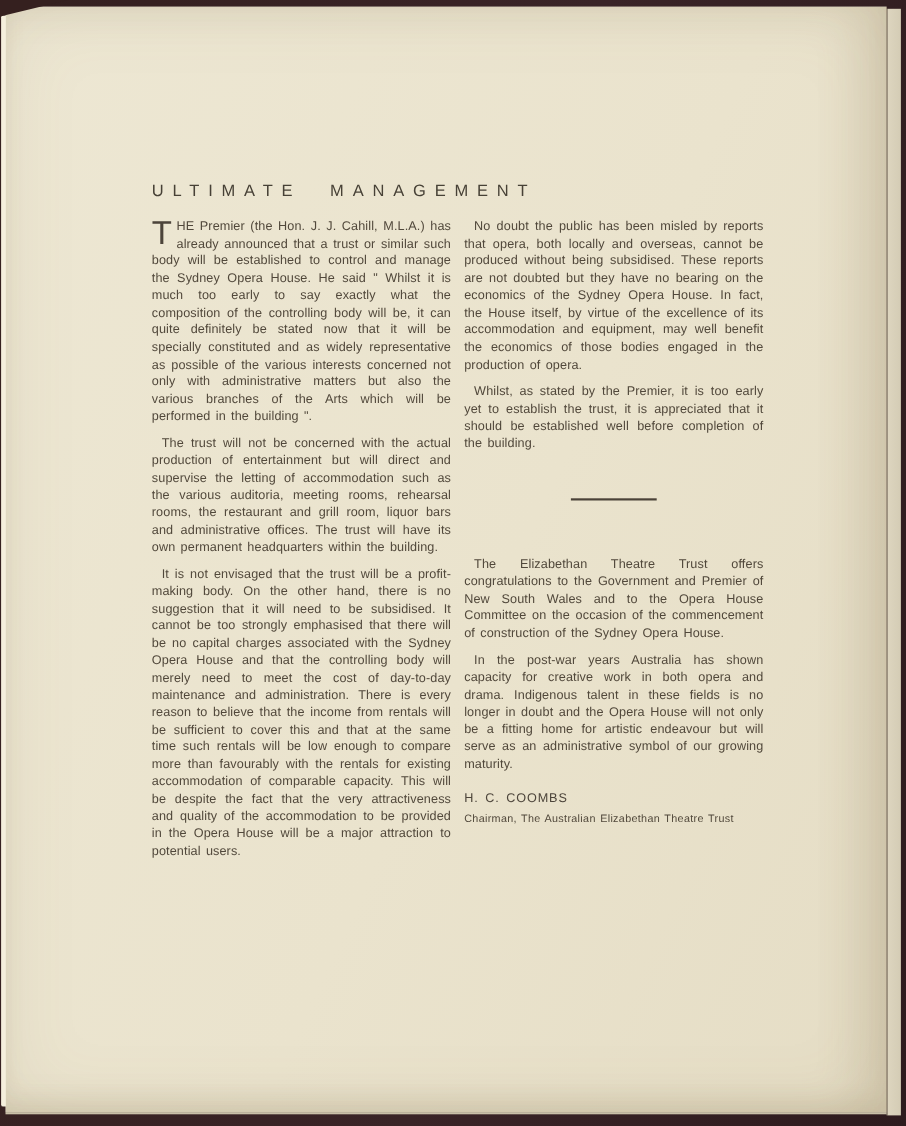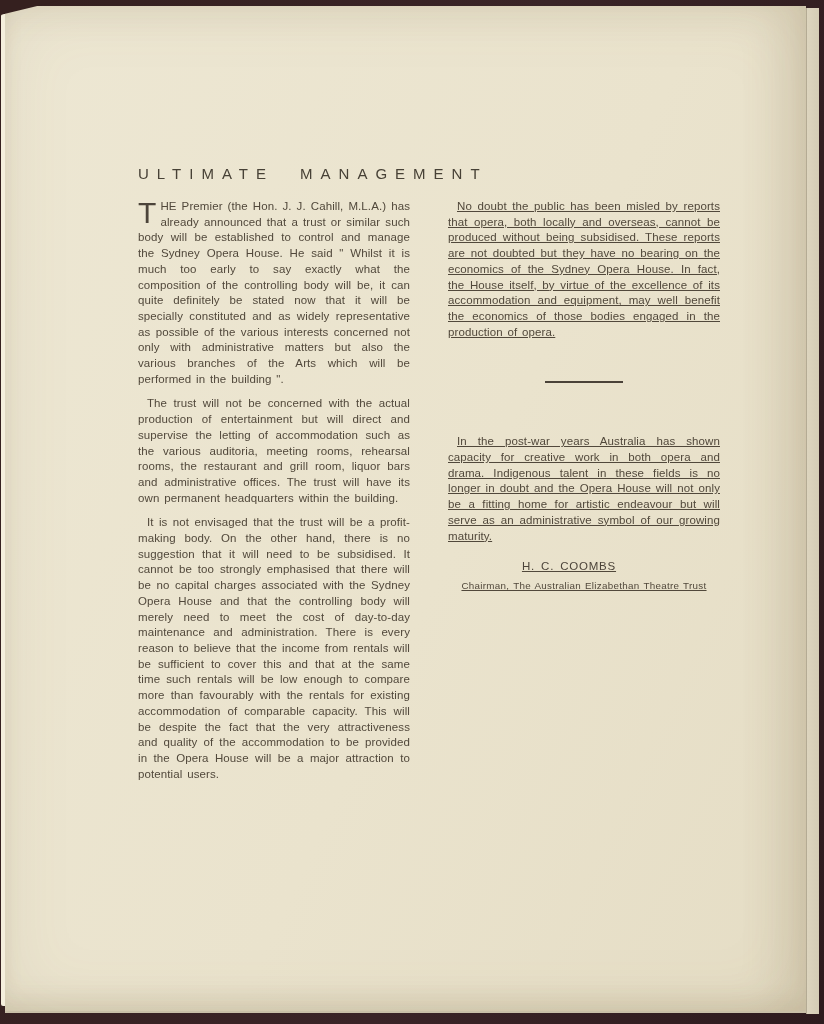--- a/index.html
+++ b/index.html
@@ -86,51 +86,50 @@
     position: absolute;
     top: 199px;
     width: 272px;
     font-size: 11.5px;
     line-height: 15.7px;
     text-align: justify;
     letter-spacing: 0.1px;
     word-spacing: 1.5px;
   }
   .col-left  { left: 138px; }
-  .col-right { left: 448px; text-decoration: underline; }
+  .col-right { left: 422px; }
   .col p {
     margin: 0 0 9px 0;
     text-indent: 9px;
   }
   .col p.lead { text-indent: 0; }
   .dropcap {
     float: left;
     font-size: 30px;
     line-height: 25px;
     padding: 1px 4px 0 0;
     color: #4c443a;
   }
   .divider {
     width: 78px;
     height: 0;
     border-top: 2px solid #4a4238;
     margin: 41px auto 51px auto;
   }
   .sig-name {
     margin-top: 15px;
-    text-align: center;
+    text-align: left;
     padding-right: 30px;
     font-size: 11.5px;
     letter-spacing: 0.8px;
     word-spacing: 2px;
     color: #4c443a;
   }
   .sig-role {
     margin-top: 3px;
-    text-align: center;
     font-size: 9.8px;
     letter-spacing: 0.3px;
     word-spacing: 1px;
     color: #51483b;
   }
 </style>
 </head>
 <body>
 
 <div class="stage">
@@ -151,25 +150,27 @@
       <p class="lead"><span class="dropcap">T</span><span>HE Premier (the Hon. J. J. Cahill, M.L.A.) has already announced that a trust or similar such body will be established to control and manage the Sydney Opera House. He said " Whilst it is much too early to say exactly what the composition of the controlling body will be, it can quite definitely be stated now that it will be specially constituted and as widely representative as possible of the various interests concerned not only with administrative matters but also the various branches of the Arts which will be performed in the building ".</span></p>
       <div>
           <p>The trust will not be concerned with the actual production of entertainment but will direct and supervise the letting of accommodation such as the various auditoria, meeting rooms, rehearsal rooms, the restaurant and grill room, liquor bars and administrative offices. The trust will have its own permanent headquarters within the building.</p>
           <p>It is not envisaged that the trust will be a profit-making body. On the other hand, there is no suggestion that it will need to be subsidised. It cannot be too strongly emphasised that there will be no capital charges associated with the Sydney Opera House and that the controlling body will merely need to meet the cost of day-to-day maintenance and administration. There is every reason to believe that the income from rentals will be sufficient to cover this and that at the same time such rentals will be low enough to compare more than favourably with the rentals for existing accommodation of comparable capacity. This will be despite the fact that the very attractiveness and quality of the accommodation to be provided in the Opera House will be a major attraction to potential users.</p>
         </div>
     </div>
 
     <div class="col col-right">
       <div>
           <p>No doubt the public has been misled by reports that opera, both locally and overseas, cannot be produced without being subsidised. These reports are not doubted but they have no bearing on the economics of the Sydney Opera House. In fact, the House itself, by virtue of the excellence of its accommodation and equipment, may well benefit the economics of those bodies engaged in the production of opera.</p>
+          <p>Whilst, as stated by the Premier, it is too early yet to establish the trust, it is appreciated that it should be established well before completion of the building.</p>
         </div>
 
       <div class="divider"></div>
 
       <div>
+          <p>The Elizabethan Theatre Trust offers congratulations to the Government and Premier of New South Wales and to the Opera House Committee on the occasion of the commencement of construction of the Sydney Opera House.</p>
           <p>In the post-war years Australia has shown capacity for creative work in both opera and drama. Indigenous talent in these fields is no longer in doubt and the Opera House will not only be a fitting home for artistic endeavour but will serve as an administrative symbol of our growing maturity.</p>
         </div>
 
       <div class="sig-name">H. C. COOMBS</div>
       <div class="sig-role">Chairman, The Australian Elizabethan Theatre Trust</div>
     </div>
 
   </div>
 </div>
 

